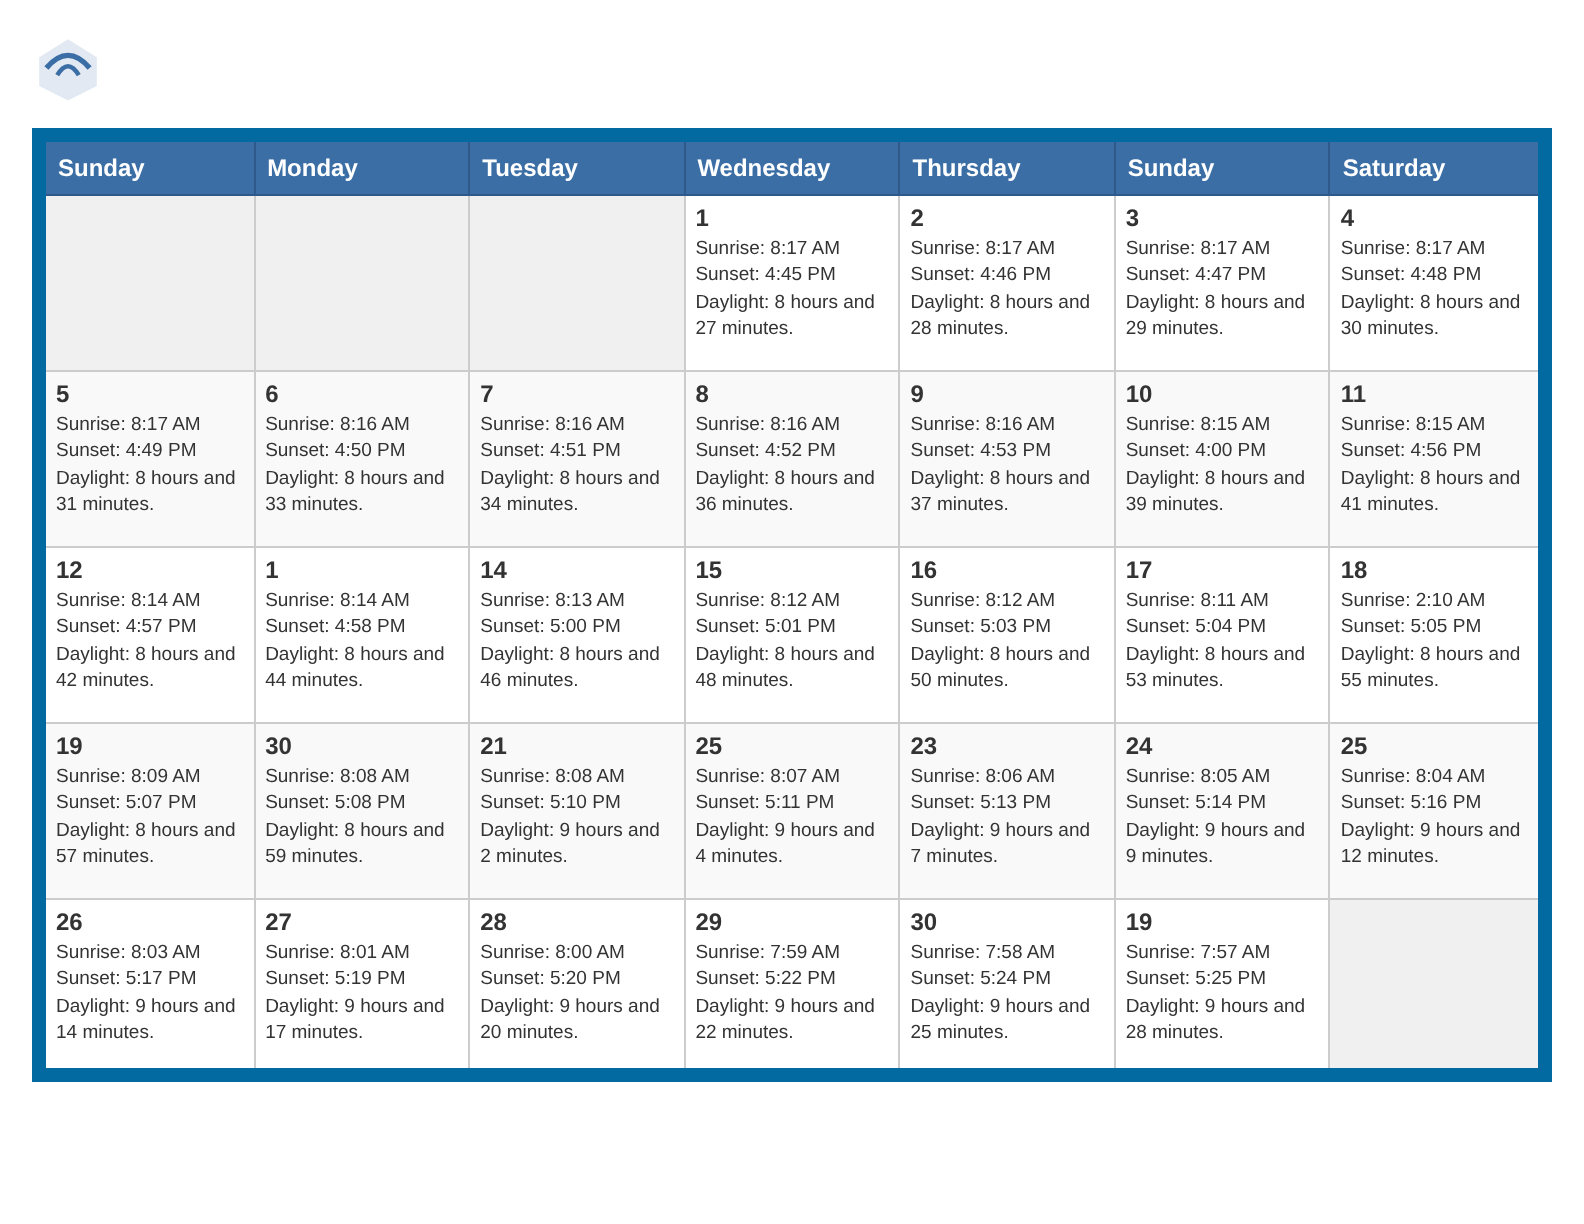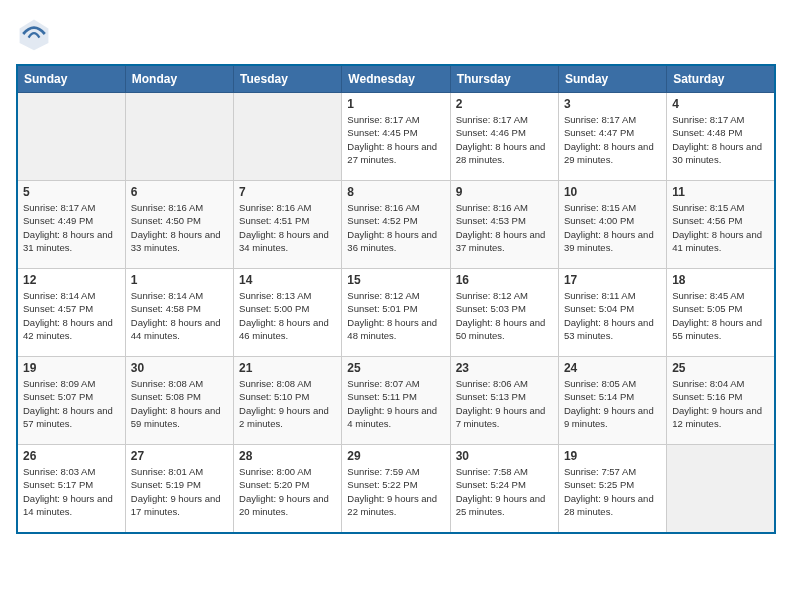--- a/index.html
+++ b/index.html
@@ -49,21 +49,21 @@
       color: #333;
     }
     .location {
       font-size: 14px;
       color: #555;
       font-weight: bold;
     }
     .calendar {
       width: 100%;
       border-collapse: collapse;
-      border: 2px solid #0369a1;
+      border: 7px solid #0369a1;
     }
     .calendar th {
       background-color: #3a6ea5;
       color: #fff;
       font-size: 12px;
       font-weight: bold;
       text-align: left;
       padding: 6px 6px;
       border: 1px solid #2d5a8a;
     }
@@ -234,21 +234,21 @@
 Daylight: 8 hours and 50 minutes.</div>
         </td>
         <td>
           <span class="day-num">17</span>
           <div class="day-info">Sunrise: 8:11 AM
 Sunset: 5:04 PM
 Daylight: 8 hours and 53 minutes.</div>
         </td>
         <td>
           <span class="day-num">18</span>
-          <div class="day-info">Sunrise: 8:45 AM
+          <div class="day-info">Sunrise: 2:10 AM
 Sunset: 5:05 PM
 Daylight: 8 hours and 55 minutes.</div>
         </td>
       </tr>
       <tr>
         <td>
           <span class="day-num">19</span>
           <div class="day-info">Sunrise: 8:09 AM
 Sunset: 5:07 PM
 Daylight: 8 hours and 57 minutes.</div>

